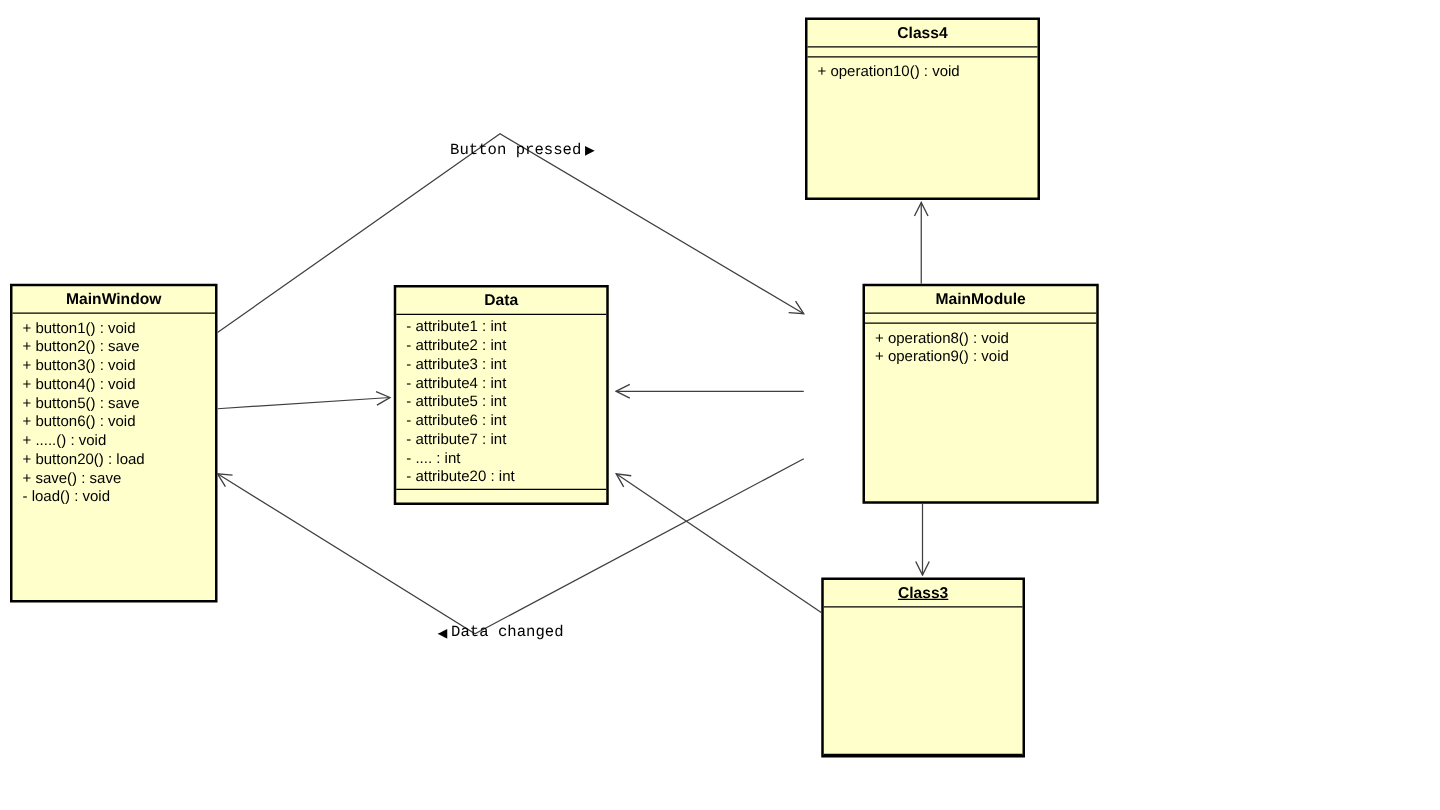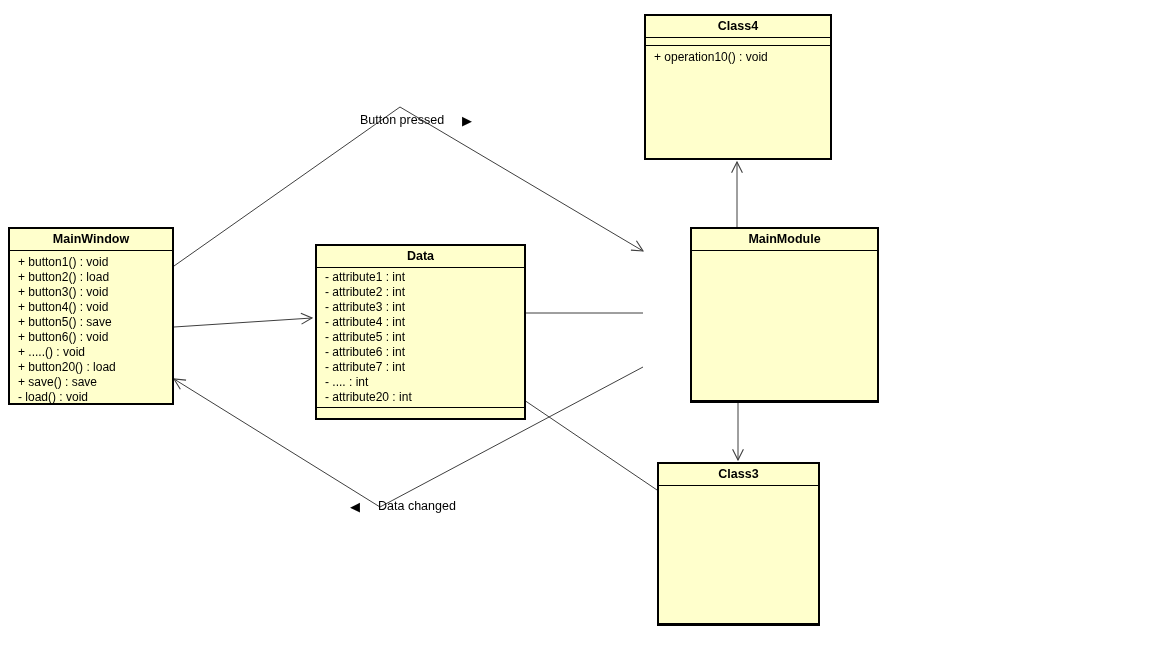--- a/index.html
+++ b/index.html
@@ -25,21 +25,21 @@
     white-space:nowrap;overflow:hidden;
   }
   .uml-attrs{
     border-bottom:1px solid var(--class-border);
     padding:2px 4px 2px 8px;min-height:3px;overflow:hidden;
   }
   .uml-ops{padding:4px 4px 2px 8px;flex:1;overflow:hidden;}
   .uml-member{font-size:12px;line-height:15px;white-space:nowrap;}
   .edge-label{
     position:absolute;font-size:12.5px;line-height:14px;white-space:nowrap;
-    display:flex;align-items:center;gap:18px;
+    display:flex;align-items:center;gap:3px;font-family:Liberation Mono, monospace;
   }
   .dir-icon{font-size:13px;line-height:13px;}
 </style>
 </head>
 <body>
 
 <div class="canvas">
 
   <svg class="connectors" viewBox="0 0 1152 648">
     <defs>
@@ -49,66 +49,70 @@
     </defs>
     <path d="M174,266 L400,107 L643,251" marker-end="url(#openarrow)"></path>
     <path d="M174,327 L312,318" marker-end="url(#openarrow)"></path>
     <path d="M643,313 L493,313" marker-end="url(#openarrow)"></path>
     <path d="M737,227 L737,162" marker-end="url(#openarrow)"></path>
     <path d="M738,403 L738,460" marker-end="url(#openarrow)"></path>
     <path d="M643,367 L380,507 L174,379" marker-end="url(#openarrow)"></path>
     <path d="M657,490 L493,379" marker-end="url(#openarrow)"></path>
   </svg>
 
-  <div class="uml-class" style="left:8px;top:227px;width:166px;height:178px;">
+  <div class="uml-class" style="left:8px;top:227px;width:166px;height:255px;">
     <div class="uml-title">MainWindow</div>
     <div class="uml-ops">
         <div class="uml-member">+ button1() : void</div>
-        <div class="uml-member">+ button2() : load</div>
+        <div class="uml-member">+ button2() : save</div>
         <div class="uml-member">+ button3() : void</div>
         <div class="uml-member">+ button4() : void</div>
         <div class="uml-member">+ button5() : save</div>
         <div class="uml-member">+ button6() : void</div>
         <div class="uml-member">+ .....() : void</div>
         <div class="uml-member">+ button20() : load</div>
         <div class="uml-member">+ save() : save</div>
         <div class="uml-member">- load() : void</div>
       </div>
   </div>
 
-  <div class="uml-class" style="left:315px;top:228px;width:211px;height:176px;margin-top:16px;">
+  <div class="uml-class" style="left:315px;top:228px;width:172px;height:176px;">
     <div class="uml-title">Data</div>
     <div class="uml-attrs">
         <div class="uml-member">- attribute1 : int</div>
         <div class="uml-member">- attribute2 : int</div>
         <div class="uml-member">- attribute3 : int</div>
         <div class="uml-member">- attribute4 : int</div>
         <div class="uml-member">- attribute5 : int</div>
         <div class="uml-member">- attribute6 : int</div>
         <div class="uml-member">- attribute7 : int</div>
         <div class="uml-member">- .... : int</div>
         <div class="uml-member">- attribute20 : int</div>
       </div>
     <div class="uml-ops"></div>
   </div>
 
   <div class="uml-class" style="left:643px;top:227px;width:189px;height:176px;margin-left:47px;">
     <div class="uml-title">MainModule</div>
     <div class="uml-attrs"></div>
+    <div class="uml-ops">
+        <div class="uml-member">+ operation8() : void</div>
+        <div class="uml-member">+ operation9() : void</div>
+      </div>
   </div>
 
   <div class="uml-class" style="left:644px;top:14px;width:188px;height:146px;">
     <div class="uml-title">Class4</div>
     <div class="uml-attrs"></div>
     <div class="uml-ops">
         <div class="uml-member">+ operation10() : void</div>
       </div>
   </div>
 
-  <div class="uml-class" style="left:657px;top:462px;width:163px;height:164px;">
+  <div class="uml-class" style="left:657px;top:462px;width:163px;height:144px;text-decoration:underline;">
     <div class="uml-title">Class3</div>
     <div class="uml-attrs"></div>
   </div>
 
   <div class="edge-label" style="left:360px;top:113px;">
     <span>Button pressed</span>
     <span class="dir-icon">▶</span>
   </div>
 
   <div class="edge-label" style="left:350px;top:499px;">

